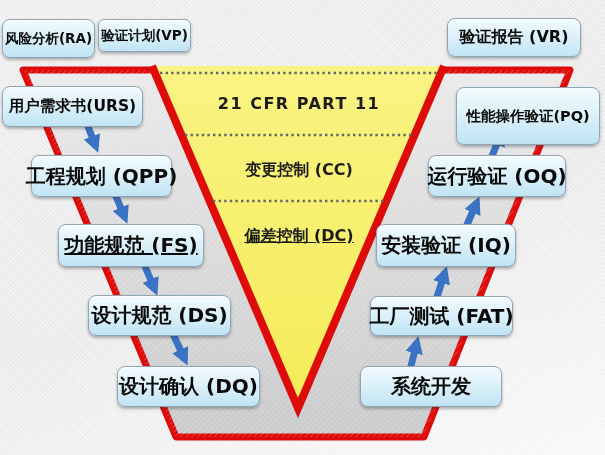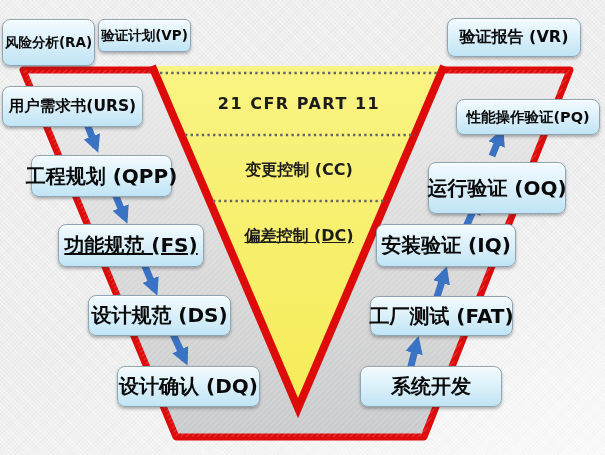--- a/index.html
+++ b/index.html
@@ -30,30 +30,30 @@
     white-space: nowrap;
     box-sizing: border-box;
     border: 1px solid #90a5b4;
     border-radius: 8px;
     background: linear-gradient(180deg, #f2fbff 0%, #ddf1fa 45%, #c0e4f5 100%);
     box-shadow: 0 2px 3px rgba(50,50,50,0.35), inset 0 1px 1px rgba(255,255,255,0.9);
     font-weight: bold;
     font-size: 20px;
     color: #0a0a0a;
   }
-  .b-ra  { left: 2px;   top: 19px;  width: 93px;  height: 47px; font-size: 13.5px; }
+  .b-ra  { left: 2px;   top: 19px;  width: 93px;  height: 39px; font-size: 13.5px; }
   .b-vp  { left: 98px;  top: 19px;  width: 93px;  height: 33px; font-size: 13.5px; border-radius: 6px; }
   .b-vr  { left: 447px; top: 18px;  width: 134px; height: 39px; font-size: 16px; }
   .b-urs { left: 2px;   top: 86px;  width: 141px; height: 41px; font-size: 15.5px; }
   .b-qpp { left: 31px;  top: 155px; width: 141px; height: 42px; }
   .b-fs  { left: 58px;  top: 224px; width: 146px; height: 43px; text-decoration: underline; }
   .b-ds  { left: 88px;  top: 295px; width: 143px; height: 41px; }
   .b-dq  { left: 117px; top: 366px; width: 143px; height: 41px; }
-  .b-pq  { left: 456px; top: 87px;  width: 144px; height: 36px; font-size: 14.5px; margin-top: 12px; }
-  .b-oq  { left: 428px; top: 162px; width: 138px; height: 52px; text-align: right; }
+  .b-pq  { left: 456px; top: 87px;  width: 144px; height: 58px; font-size: 14.5px; }
+  .b-oq  { left: 428px; top: 155px; width: 138px; height: 42px; text-align: right; }
   .b-iq  { left: 376px; top: 224px; width: 140px; height: 43px; }
   .b-fat { left: 370px; top: 296px; width: 143px; height: 40px; }
   .b-dev { left: 360px; top: 366px; width: 142px; height: 41px; }
   .tri-label {
     position: absolute;
     left: 149px;
     width: 300px;
     height: 22px;
     line-height: 22px;
     text-align: center;

